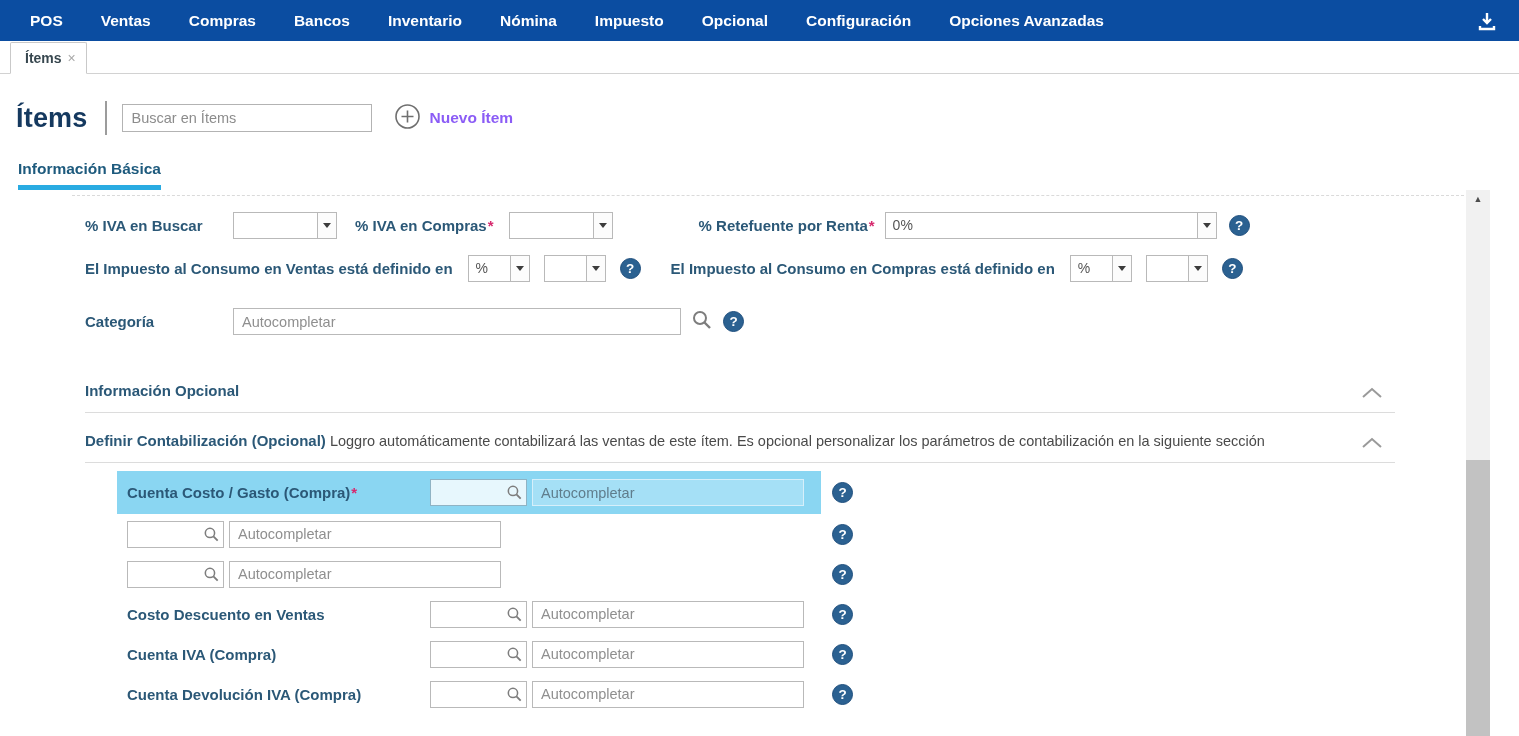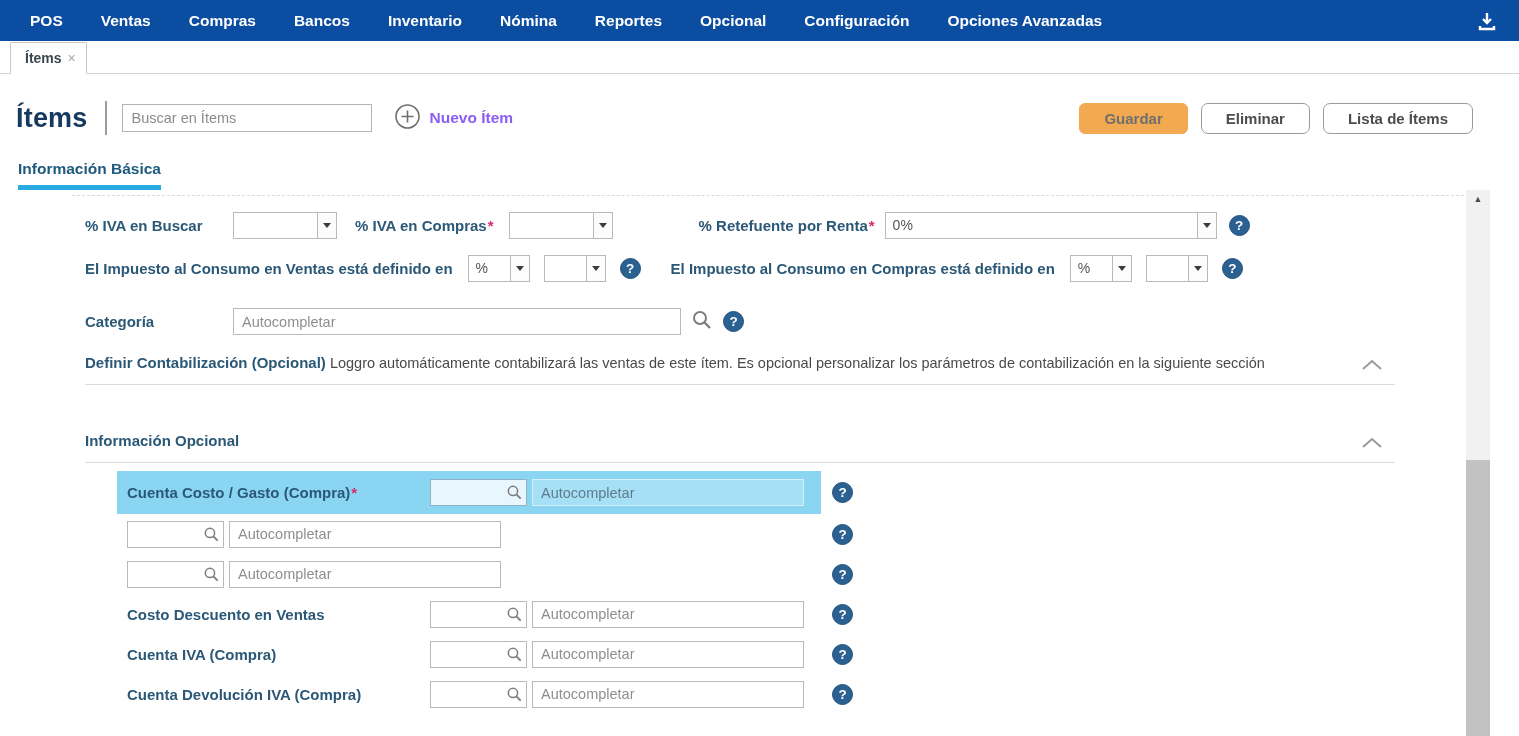--- a/index.html
+++ b/index.html
@@ -95,21 +95,21 @@
 </head>
 <body>
 
 <div class="topnav">
   <span class="nav-item">POS</span>
   <span class="nav-item">Ventas</span>
   <span class="nav-item">Compras</span>
   <span class="nav-item">Bancos</span>
   <span class="nav-item">Inventario</span>
   <span class="nav-item">Nómina</span>
-  <span class="nav-item">Reportes</span>
+  <span class="nav-item">Impuesto</span>
   <span class="nav-item">Opcional</span>
   <span class="nav-item">Configuración</span>
   <span class="nav-item">Opciones Avanzadas</span>
   <span class="nav-right">
     <svg width="20" height="20" viewBox="0 0 20 20">
       <path d="M10 2 v9 M6 8 l4 4 l4 -4" stroke="#fff" stroke-width="2.4" fill="none"></path>
       <path d="M3 15 v3 h14 v-3" stroke="#fff" stroke-width="2.4" fill="none"></path>
     </svg>
   </span>
 </div>
@@ -127,25 +127,20 @@
   <input class="search-input" type="text" placeholder="Buscar en Ítems" style="">
   <button class="new-item">
     <span>
       <svg width="27" height="27" viewBox="0 0 27 27">
         <circle cx="13.5" cy="13.5" r="11.5" fill="none" stroke="#6f6f6f" stroke-width="1.6"></circle>
         <path d="M13.5 7.5 v12 M7.5 13.5 h12" stroke="#6f6f6f" stroke-width="1.6"></path>
       </svg>
     </span>
     <span class="new-item-label">Nuevo Ítem</span>
   </button>
-  <div class="actions">
-    <button class="btn btn-save">Guardar</button>
-    <button class="btn btn-plain">Eliminar</button>
-    <button class="btn btn-plain">Lista de Ítems</button>
-  </div>
 </div>
 
 <div class="section-tabs">
   <span class="section-tab">Información Básica</span>
 </div>
 <div class="top-dash"></div>
 
 <div class="content">
 
   <div class="frow row-tax">
@@ -209,41 +204,41 @@
     <input class="tinput w448" type="text" placeholder="Autocompletar" style="">
     <span class="ml10">
       <svg width="22" height="22" viewBox="0 0 22 22">
         <circle cx="9" cy="9" r="6" fill="none" stroke="#7d7d7d" stroke-width="2"></circle>
         <path d="M13.5 13.5 L19 19" stroke="#7d7d7d" stroke-width="2.4"></path>
       </svg>
     </span>
     <span class="help ml10">?</span>
   </div>
 
-  <div class="sec-head" style="margin-top:19px;">
-    <span class="sec-desc" style="max-width:1240px;">
-      <span class="sec-title">Definir Contabilización (Opcional)</span>
-      <span>Loggro automáticamente contabilizará las ventas de este ítem. Es opcional personalizar los parámetros de contabilización en la siguiente sección</span>
-    </span>
-    <span class="chev">
-      <svg width="22" height="11" viewBox="0 0 22 11">
-          <polyline points="2,10 11,2 20,10" fill="none" stroke="#9a9a9a" stroke-width="2"></polyline>
-        </svg>
-    </span>
-  </div>
-
   <div class="sec-head" style="margin-top:47px;">
     <span class="sec-title">Información Opcional</span>
     <span class="chev">
       <svg width="22" height="11" viewBox="0 0 22 11">
           <polyline points="2,10 11,2 20,10" fill="none" stroke="#9a9a9a" stroke-width="2"></polyline>
         </svg>
     </span>
   </div>
 
+  <div class="sec-head" style="margin-top:19px;">
+    <span class="sec-desc" style="max-width:1240px;">
+      <span class="sec-title">Definir Contabilización (Opcional)</span>
+      <span>Loggro automáticamente contabilizará las ventas de este ítem. Es opcional personalizar los parámetros de contabilización en la siguiente sección</span>
+    </span>
+    <span class="chev">
+      <svg width="22" height="11" viewBox="0 0 22 11">
+          <polyline points="2,10 11,2 20,10" fill="none" stroke="#9a9a9a" stroke-width="2"></polyline>
+        </svg>
+    </span>
+  </div>
+
   <div style="margin-top:8px;">
 
     <div class="acc-line hl">
       <div class="acc-row">
         <span class="flabel acc-label"><span>Cuenta Costo / Gasto (Compra)</span><span class="req">*</span></span>
         <span class="sbox">
           <input type="text" style="">
           <svg width="17" height="17" viewBox="0 0 22 22">
               <circle cx="9" cy="9" r="6" fill="none" stroke="#7d7d7d" stroke-width="2"></circle>
               <path d="M13.5 13.5 L19 19" stroke="#7d7d7d" stroke-width="2.4"></path>

